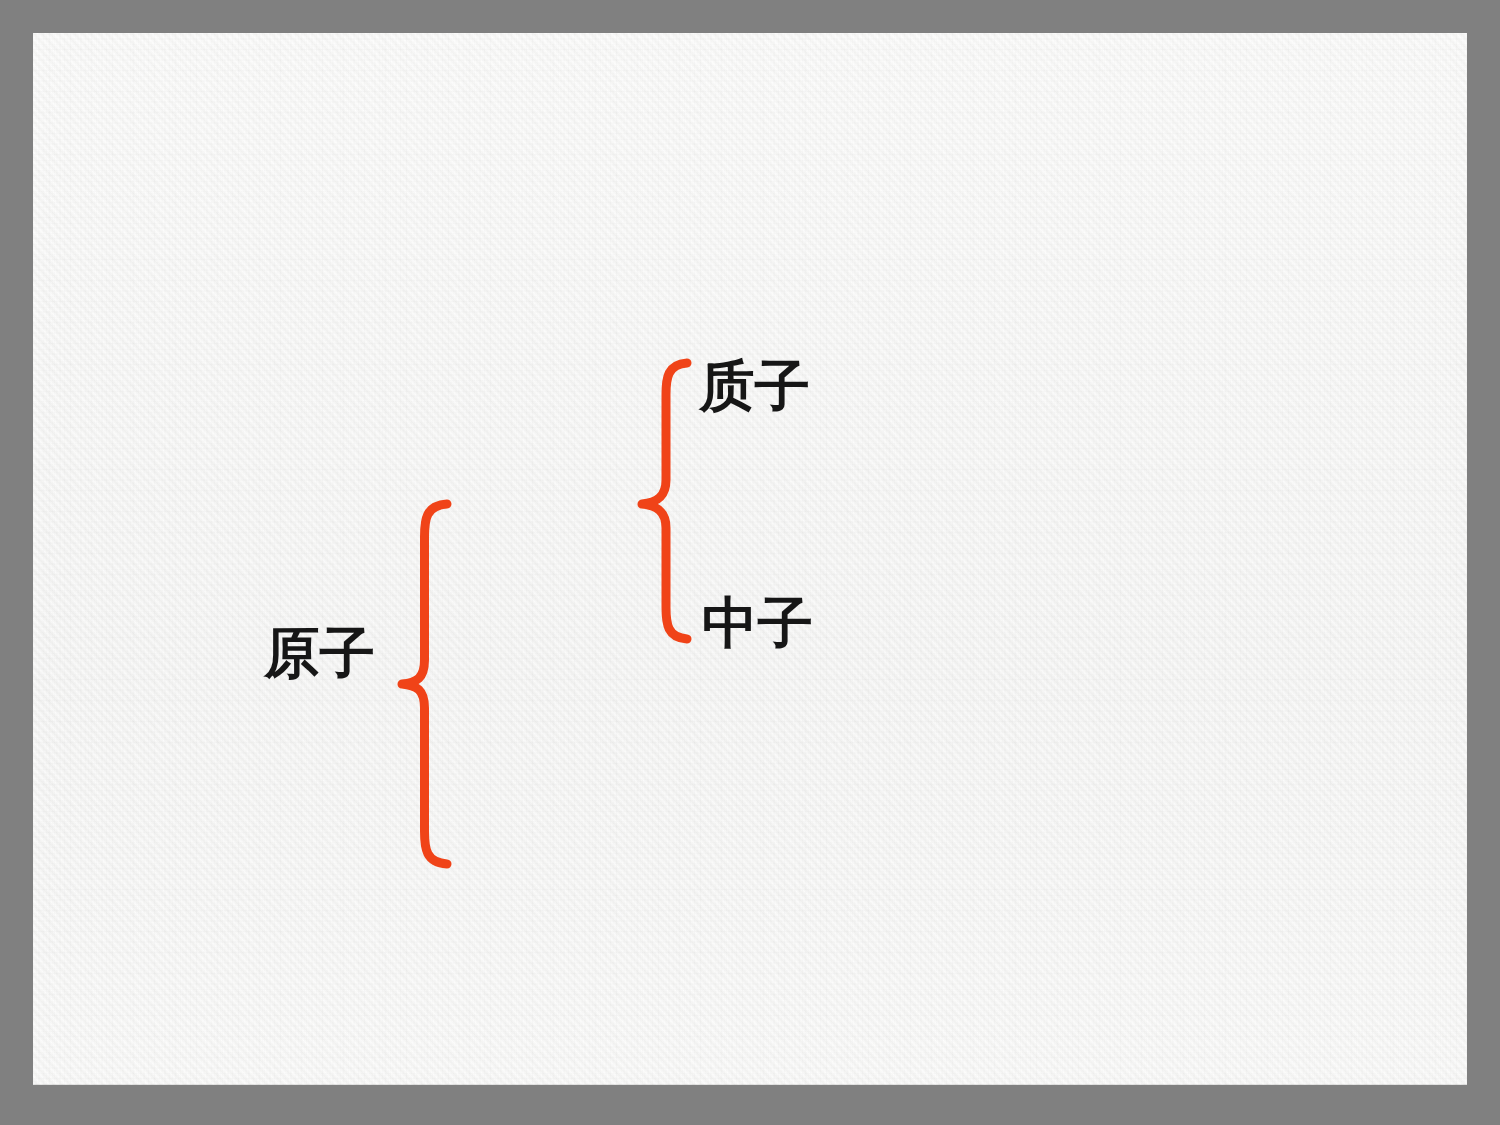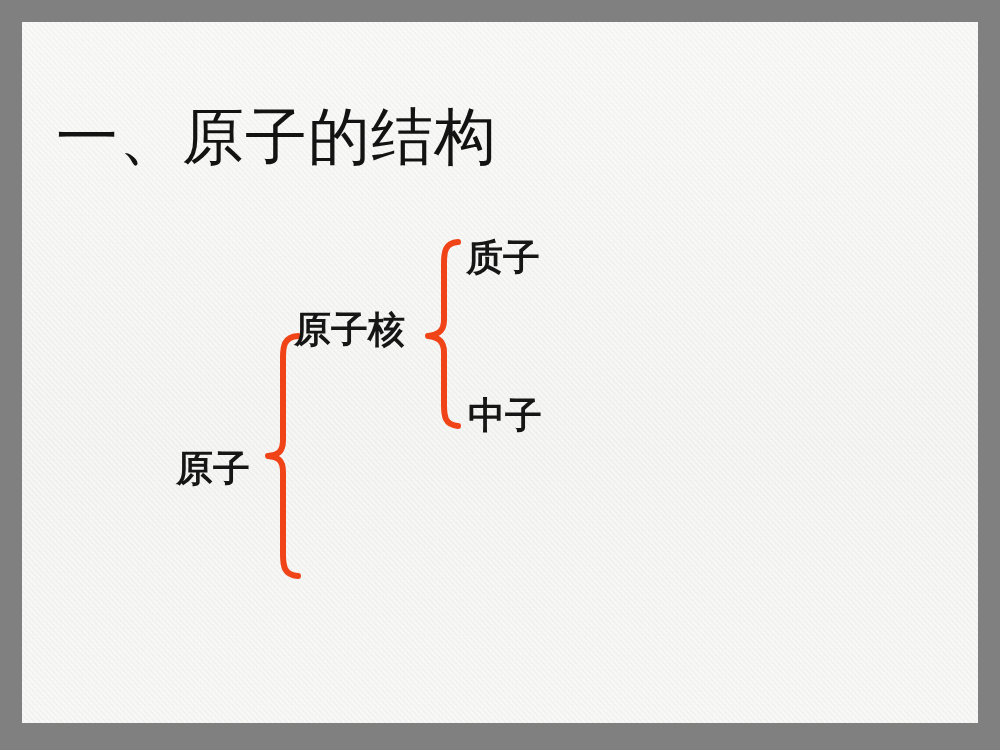--- a/index.html
+++ b/index.html
@@ -89,37 +89,36 @@
     white-space: nowrap;
     font-weight: 700;
   }
 
   .brace-svg {
     position: absolute;
     overflow: visible;
   }
 
   
-  #label-atom        { left: 154px; top: 394px; margin-top: 33px; }
+  #label-atom        { left: 154px; top: 394px; }
   #label-nucleus     { left: 272px; top: 288px; }
   #label-outer-elec  { left: 270px; top: 504px; }
   #label-proton      { left: 444px; top: 216px; }
   #label-neutron     { left: 446px; top: 374px; }
 
   #brace-atom     { left: 238px; top: 308px; }
   #brace-nucleus  { left: 396px; top: 214px; }
 </style>
 </head>
 <body>
 
 <div id="slide-frame">
 
   <div id="slide-canvas">
 
-    <h1 id="slide-title">一、原子的结构</h1>
 
     <div id="diagram">
 
       <svg id="brace-atom" class="brace-svg" width="44" height="252" viewBox="0 0 44 252">
         <path d="M 38 6
                  C 24 7, 23 16, 23 28
                  L 23 110
                  C 23 122, 18 125, 8 126
                  C 18 127, 23 130, 23 142
                  L 23 224
@@ -131,21 +130,20 @@
                  C 27 7, 26 16, 26 27
                  L 26 84
                  C 26 95, 20 99, 10 100
                  C 20 101, 26 105, 26 116
                  L 26 169
                  C 26 180, 27 189, 40 190" fill="none" stroke="#f04318" stroke-width="6" stroke-linecap="round" stroke-linejoin="round"></path>
       </svg>
 
       <span id="label-atom" class="node-label">原子</span>
 
-      <span id="label-nucleus" class="node-label">原子核</span>
 
 
       <span id="label-proton" class="node-label">质子</span>
 
       <span id="label-neutron" class="node-label">中子</span>
 
     </div>
   </div>
 </div>
 

